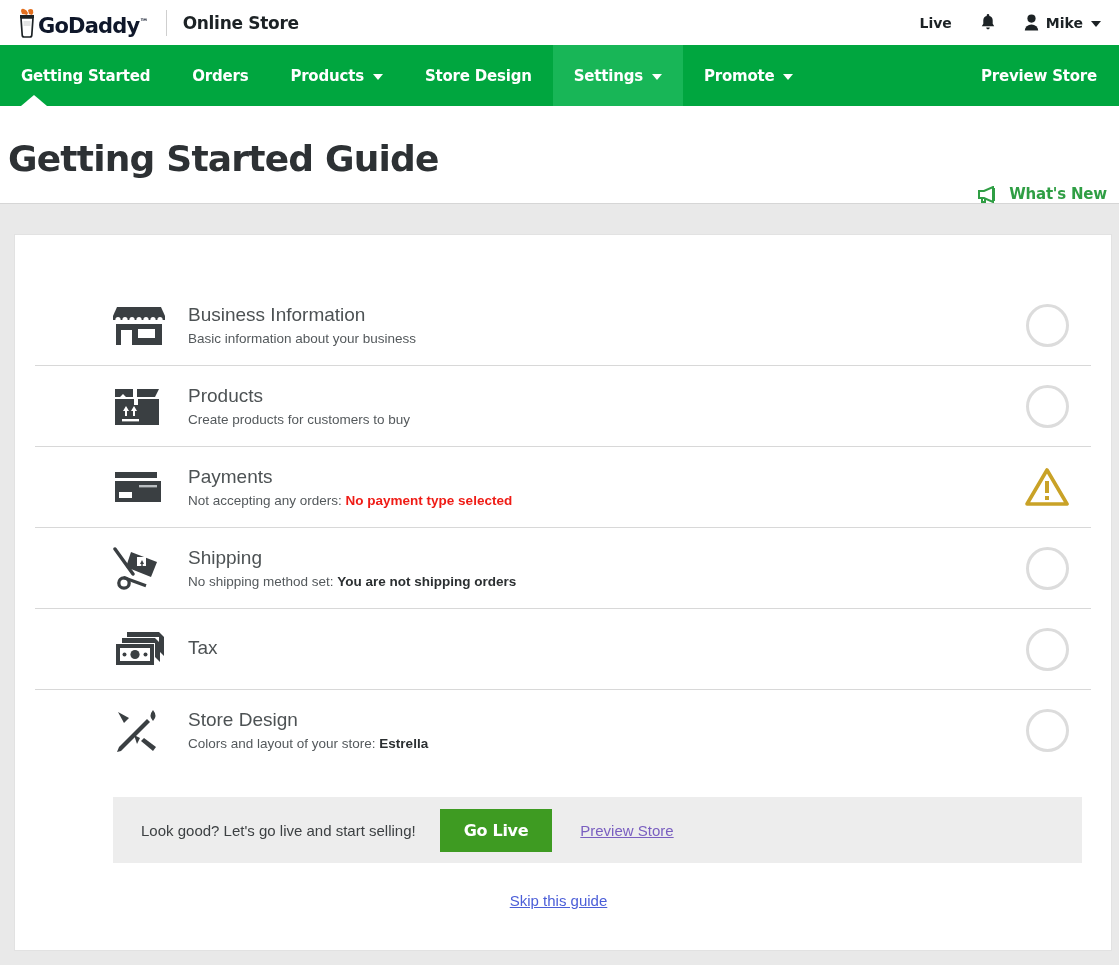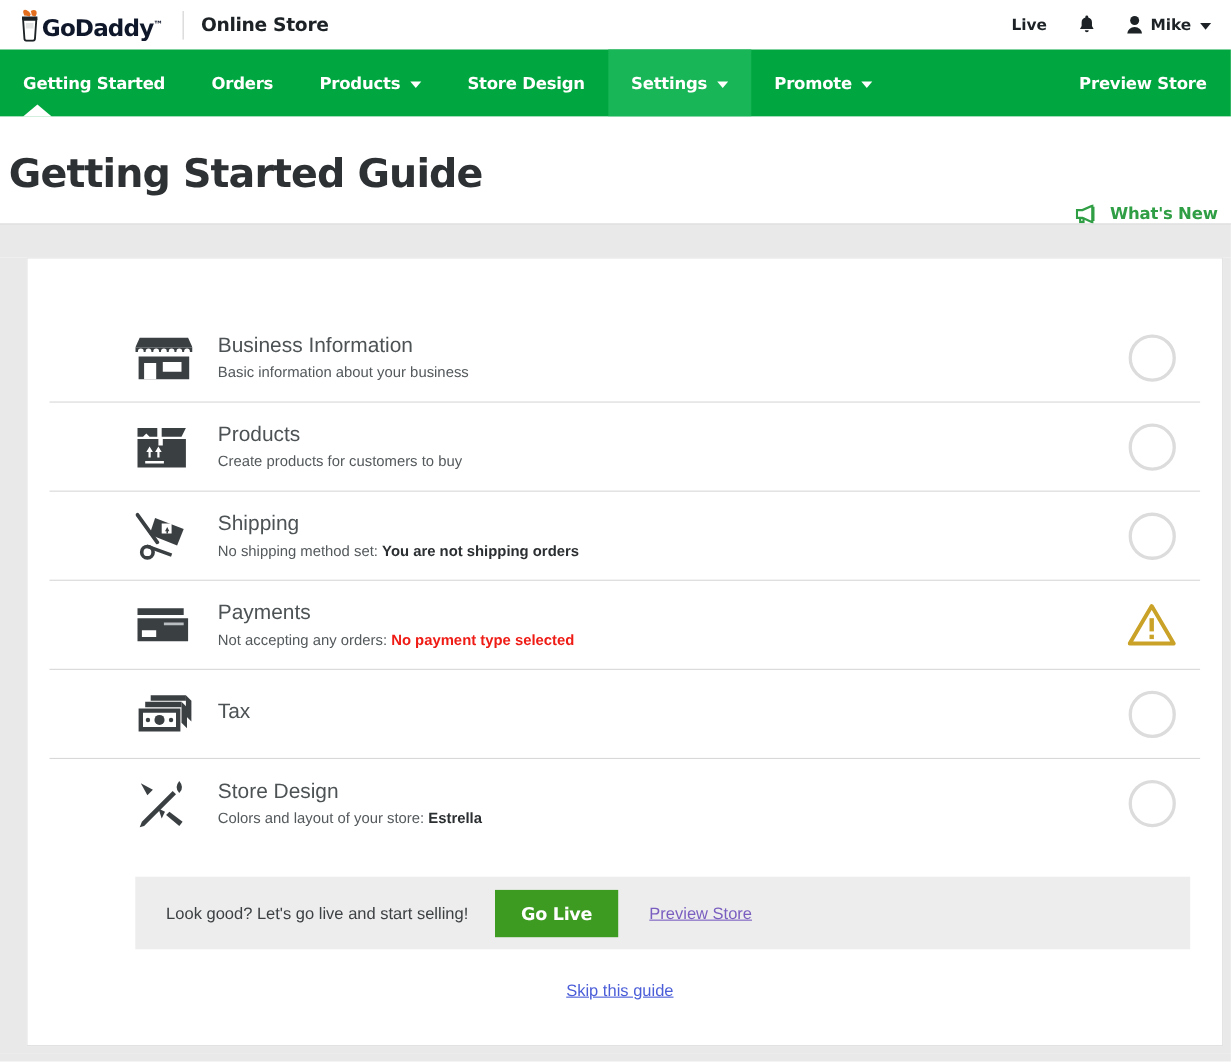--- a/index.html
+++ b/index.html
@@ -164,21 +164,21 @@
 
   
   .grey-band {
     height: 31px;
     background: #e9e9e9;
     border-top: 1px solid #d6d6d6;
   }
   .page-body {
     background: #e9e9e9;
     height: 724px;
-    padding: 0 7px 7px 24px;
+    padding: 0 7px 7px 14px;
   }
   .card {
     background: #ffffff;
     border: 1px solid #e2e2e2;
     height: 100%;
     padding: 0 20px;
     position: relative;
   }
 
   
@@ -415,57 +415,57 @@
           <div class="row-title">Products</div>
           <div class="row-sub"><span>Create products for customers to buy</span></div>
         </div>
         <div class="row-status">
           <div class="status-circle"></div>
         </div>
       </div>
 
       <div class="check-row">
         <div class="row-icon">
+          <svg width="50" height="38" viewBox="0 0 50 38">
+            <path d="M2 4 h42 v6 h-42 z" fill="#3a3f42"></path>
+            <path d="M2 13 h46 v21 h-46 z" fill="#3a3f42"></path>
+            <path d="M26 17 h18 v2.4 h-18 z" fill="#b9bec1"></path>
+            <path d="M6 24 h13 v6 h-13 z" fill="#ffffff"></path>
+          </svg>
+        </div>
+        <div class="row-text">
+          <div class="row-title">Payments</div>
+          <div class="row-sub"><span>Not accepting any orders: </span><b class="danger">No payment type selected</b></div>
+        </div>
+        <div class="row-status">
+          <svg class="status-warn" viewBox="0 0 44 40">
+            <path d="M22 3 L42 37 H2 Z" fill="none" stroke="#c9a227" stroke-width="3.6" stroke-linejoin="round"></path>
+            <rect x="20" y="14" width="4" height="12" fill="#c9a227"></rect>
+            <rect x="20" y="29" width="4" height="4" fill="#c9a227"></rect>
+          </svg>
+        </div>
+      </div>
+
+      <div class="check-row">
+        <div class="row-icon">
           <svg width="52" height="44" viewBox="0 0 52 44">
             <path d="M2 3 L20 28" stroke="#3a3f42" stroke-width="3.4" fill="none" stroke-linecap="round"></path>
             <path d="M18 6 L44 16 L38 31 L13 21 Z" fill="#3a3f42"></path>
             <path d="M24 11 h9 v9 h-9 z" fill="#ffffff"></path>
             <path d="M27 18 l2 -4 l2 4 h-1.3 v2 h-1.4 v-2 z" fill="#3a3f42"></path>
             <path d="M11 30 h24 v3.2 h-24 z" fill="#3a3f42" transform="rotate(20 11 30)"></path>
             <circle cx="11" cy="37" r="5.2" fill="none" stroke="#3a3f42" stroke-width="3.3"></circle>
           </svg>
         </div>
         <div class="row-text">
           <div class="row-title">Shipping</div>
           <div class="row-sub"><span>No shipping method set: </span><b>You are not shipping orders</b></div>
         </div>
         <div class="row-status">
           <div class="status-circle"></div>
-        </div>
-      </div>
-
-      <div class="check-row">
-        <div class="row-icon">
-          <svg width="50" height="38" viewBox="0 0 50 38">
-            <path d="M2 4 h42 v6 h-42 z" fill="#3a3f42"></path>
-            <path d="M2 13 h46 v21 h-46 z" fill="#3a3f42"></path>
-            <path d="M26 17 h18 v2.4 h-18 z" fill="#b9bec1"></path>
-            <path d="M6 24 h13 v6 h-13 z" fill="#ffffff"></path>
-          </svg>
-        </div>
-        <div class="row-text">
-          <div class="row-title">Payments</div>
-          <div class="row-sub"><span>Not accepting any orders: </span><b class="danger">No payment type selected</b></div>
-        </div>
-        <div class="row-status">
-          <svg class="status-warn" viewBox="0 0 44 40">
-            <path d="M22 3 L42 37 H2 Z" fill="none" stroke="#c9a227" stroke-width="3.6" stroke-linejoin="round"></path>
-            <rect x="20" y="14" width="4" height="12" fill="#c9a227"></rect>
-            <rect x="20" y="29" width="4" height="4" fill="#c9a227"></rect>
-          </svg>
         </div>
       </div>
 
       <div class="check-row">
         <div class="row-icon">
           <svg width="54" height="40" viewBox="0 0 54 40">
             <path d="M14 3 h32 v5 h-32 z" fill="#3a3f42"></path>
             <path d="M46 3 l5 5 v19 l-5 -5 z" fill="#3a3f42"></path>
             <path d="M9 9 h33 v5 h-33 z" fill="#3a3f42"></path>
             <path d="M42 9 l5 5 v19 l-5 -5 z" fill="#3a3f42"></path>

